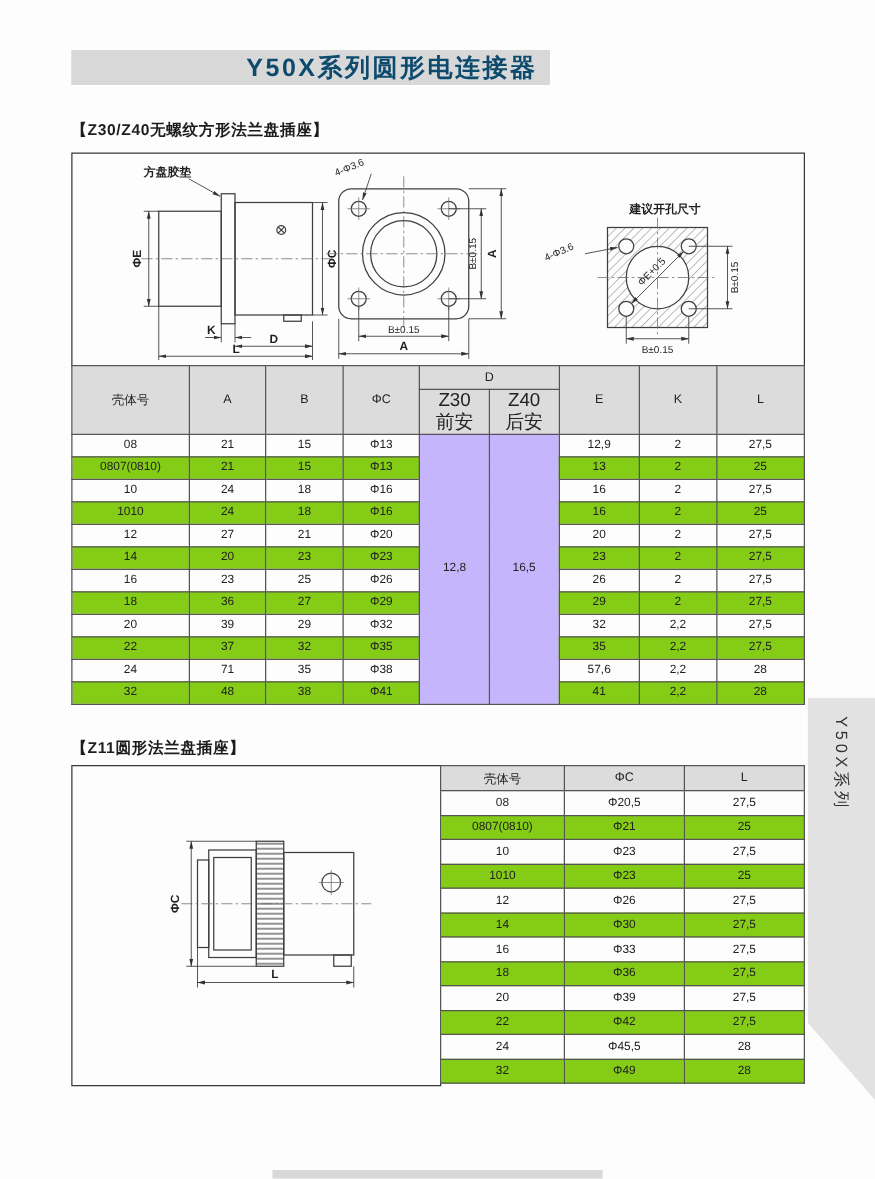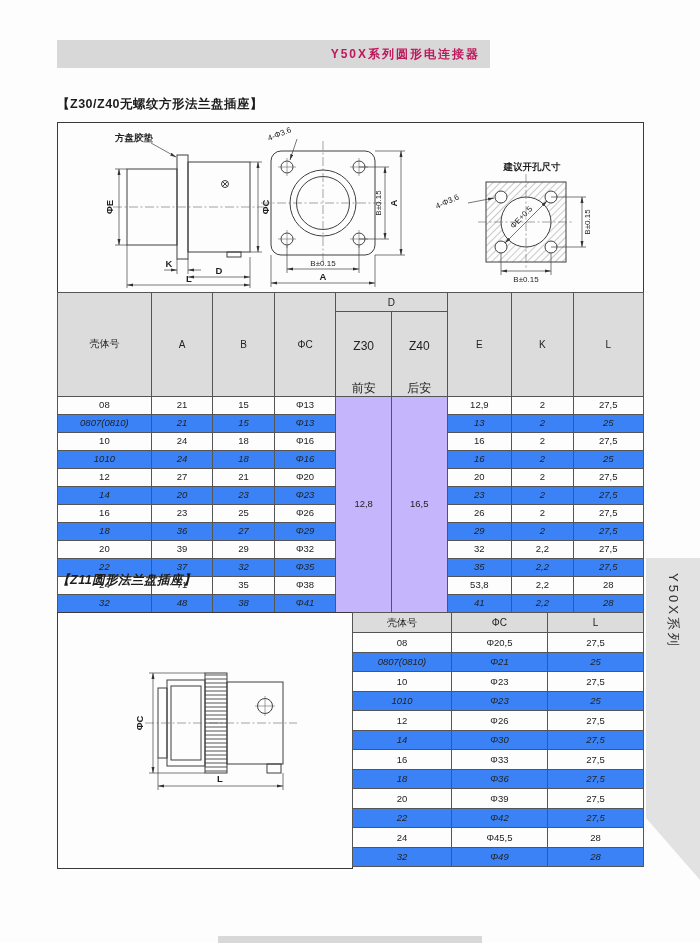--- a/index.html
+++ b/index.html
@@ -1,46 +1,46 @@
 <!DOCTYPE html>
 <html><head>
 <meta charset="utf-8">
 <style>
   * { margin:0; padding:0; box-sizing:border-box; }
   html,body { background:#fdfdfd; }
   body { width:700px; height:943px; position:relative; overflow:hidden;
          font-family:"Liberation Sans","DejaVu Sans",sans-serif; color:#2b2b2b; }
   .abs { position:absolute; }
 
-  .title-bar { left:57px; top:40px; width:433px; height:28px; background:#d8d8d8;
+  .title-bar { left:57px; top:40px; width:383px; height:28px; background:#d8d8d8;
                display:flex; align-items:center; justify-content:flex-end;
-               padding-right:10px; font-size:12px; font-weight:bold; letter-spacing:2px; color:#be185d; }
+               padding-right:10px; font-size:20px; font-weight:bold; letter-spacing:2px; color:#0c4a6e; }
 
   .sec-heading { font-size:12.5px; font-weight:bold; color:#1d1d1d; letter-spacing:0.5px; }
   #sec1-heading { left:57px; top:96px; }
-  #sec2-heading { left:57px; top:572px;font-style:italic; }
+  #sec2-heading { left:57px; top:590px; }
 
   .frame { border:1.5px solid #3a3a3a; background:#fdfdfd; }
   #frame1 { left:57px; top:122px; width:587px; height:171px; }
   #pane2  { left:57px; top:612px; width:296px; height:257px; }
 
   table { border-collapse:collapse; position:absolute; table-layout:fixed; background:#fdfdfd; }
   #table1 { left:57px; top:292px; width:587px; border:1.5px solid #3a3a3a; }
   #table2 { left:352px; top:612px; width:292px; border:1.5px solid #3a3a3a; }
   th,td { border:1px solid #555; text-align:center; vertical-align:middle;
           padding:0 2px; font-weight:normal; color:#222; }
   th { background:#dcdcdc; font-size:10px; }
   td { font-size:9.5px; }
   #table1 td { height:18px; line-height:1.05; }
   #table1 thead tr th { height:19px; }
   #table2 td { height:19.5px; }
   #table2 th { height:20px; }
-  tr.g td { background:#3b82f6;font-style:italic; }
+  tr.g td { background:#84cc16; }
   td.dmerge { background:#c4b5fd; }
-  .sub span { display:block; line-height:1.15; font-size:12px;margin-top:28px; }
+  .sub span { display:block; line-height:1.15; font-size:15px; }
 
   svg.draw { position:absolute; overflow:visible; }
   .olf { stroke:#3f3f3f; stroke-width:1; }
   .ol  { fill:none; stroke:#3f3f3f; stroke-width:1; }
   .cl  { fill:none; stroke:#6a6a6a; stroke-width:0.6; stroke-dasharray:9 2.5 2 2.5; }
   .tick{ fill:none; stroke:#6a6a6a; stroke-width:0.6; }
   .dl  { fill:none; stroke:#3f3f3f; stroke-width:0.7; }
   svg text { font-family:"Liberation Sans","DejaVu Sans",sans-serif; }
   .dim  { font-size:8px;  fill:#1f1f1f; }
   .dimb { font-size:9.5px; font-weight:bold; fill:#1f1f1f; }
@@ -310,21 +310,21 @@
       <td>Φ35</td>
       <td>35</td>
       <td>2,2</td>
       <td>27,5</td>
     </tr>
     <tr>
       <td>24</td>
       <td>71</td>
       <td>35</td>
       <td>Φ38</td>
-      <td>53,8</td>
+      <td>57,6</td>
       <td>2,2</td>
       <td>28</td>
     </tr>
     <tr class="g">
       <td>32</td>
       <td>48</td>
       <td>38</td>
       <td>Φ41</td>
       <td>41</td>
       <td>2,2</td>

